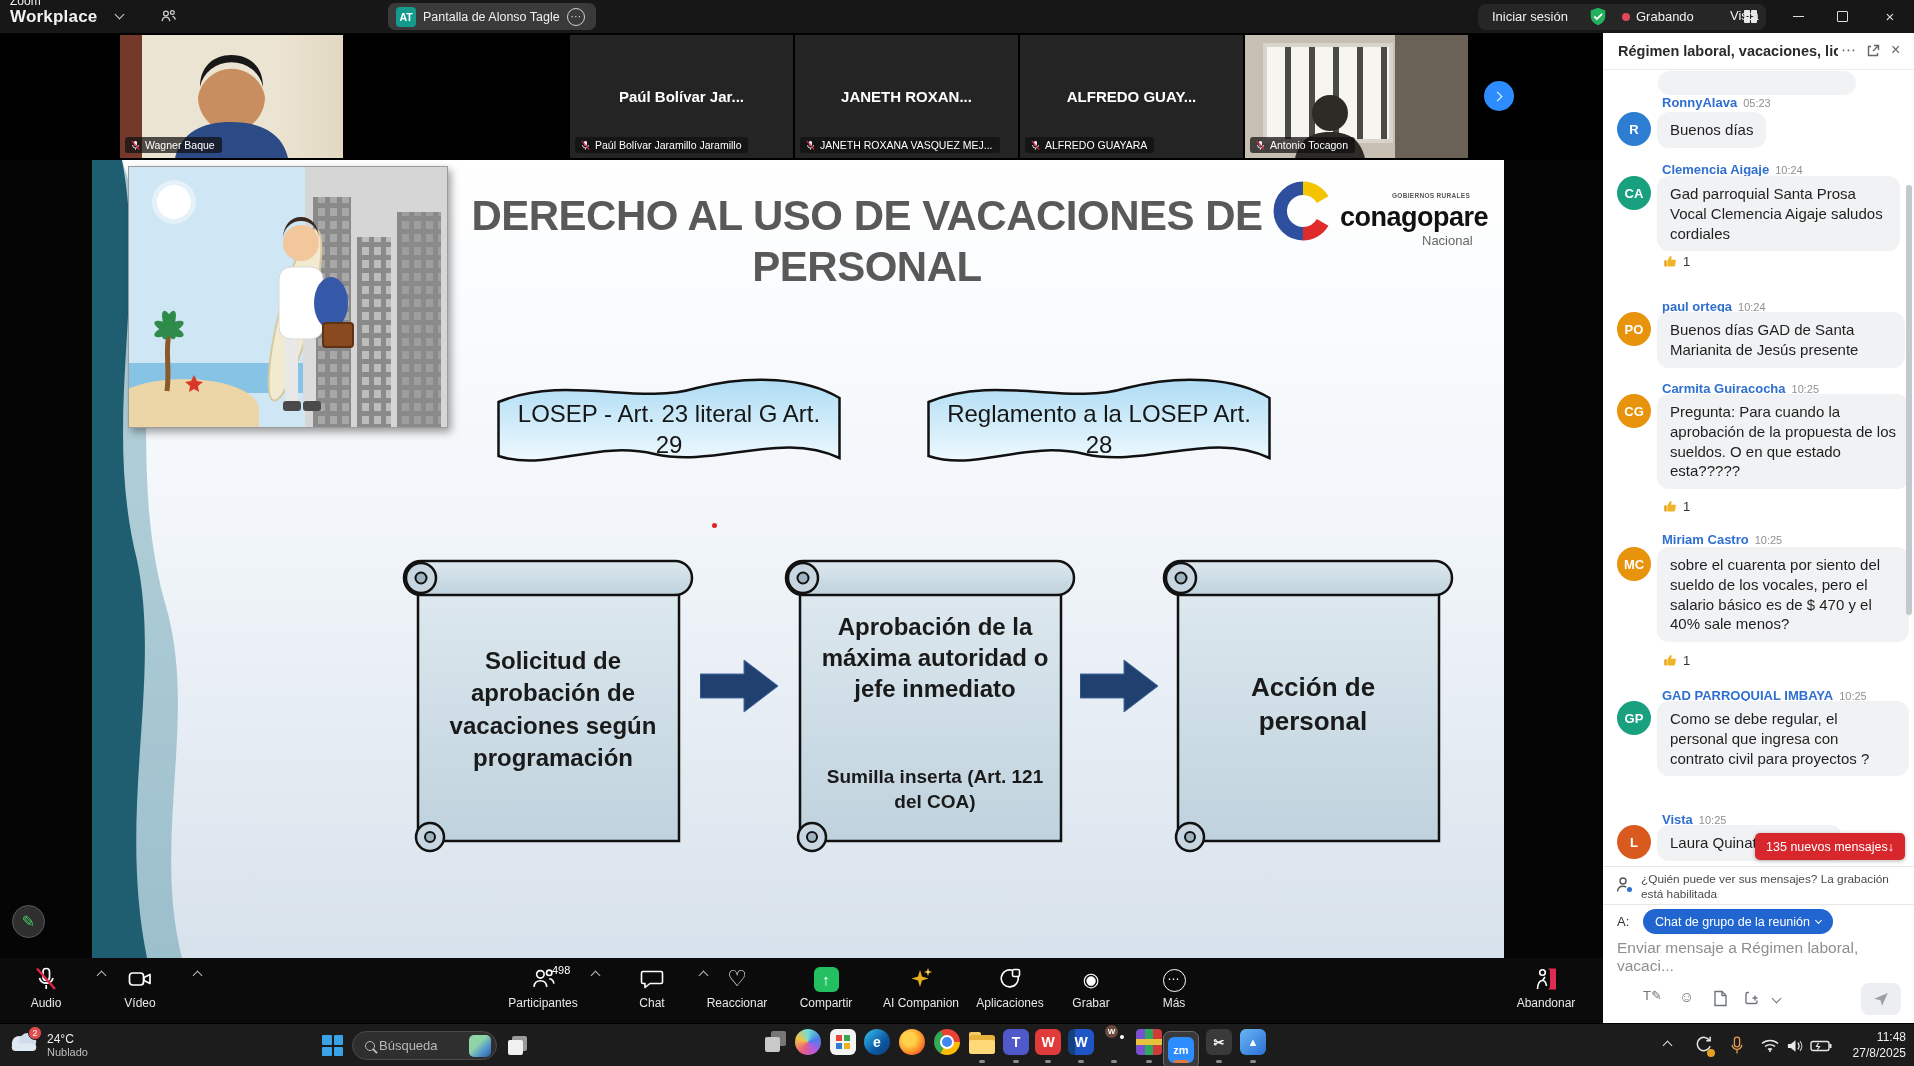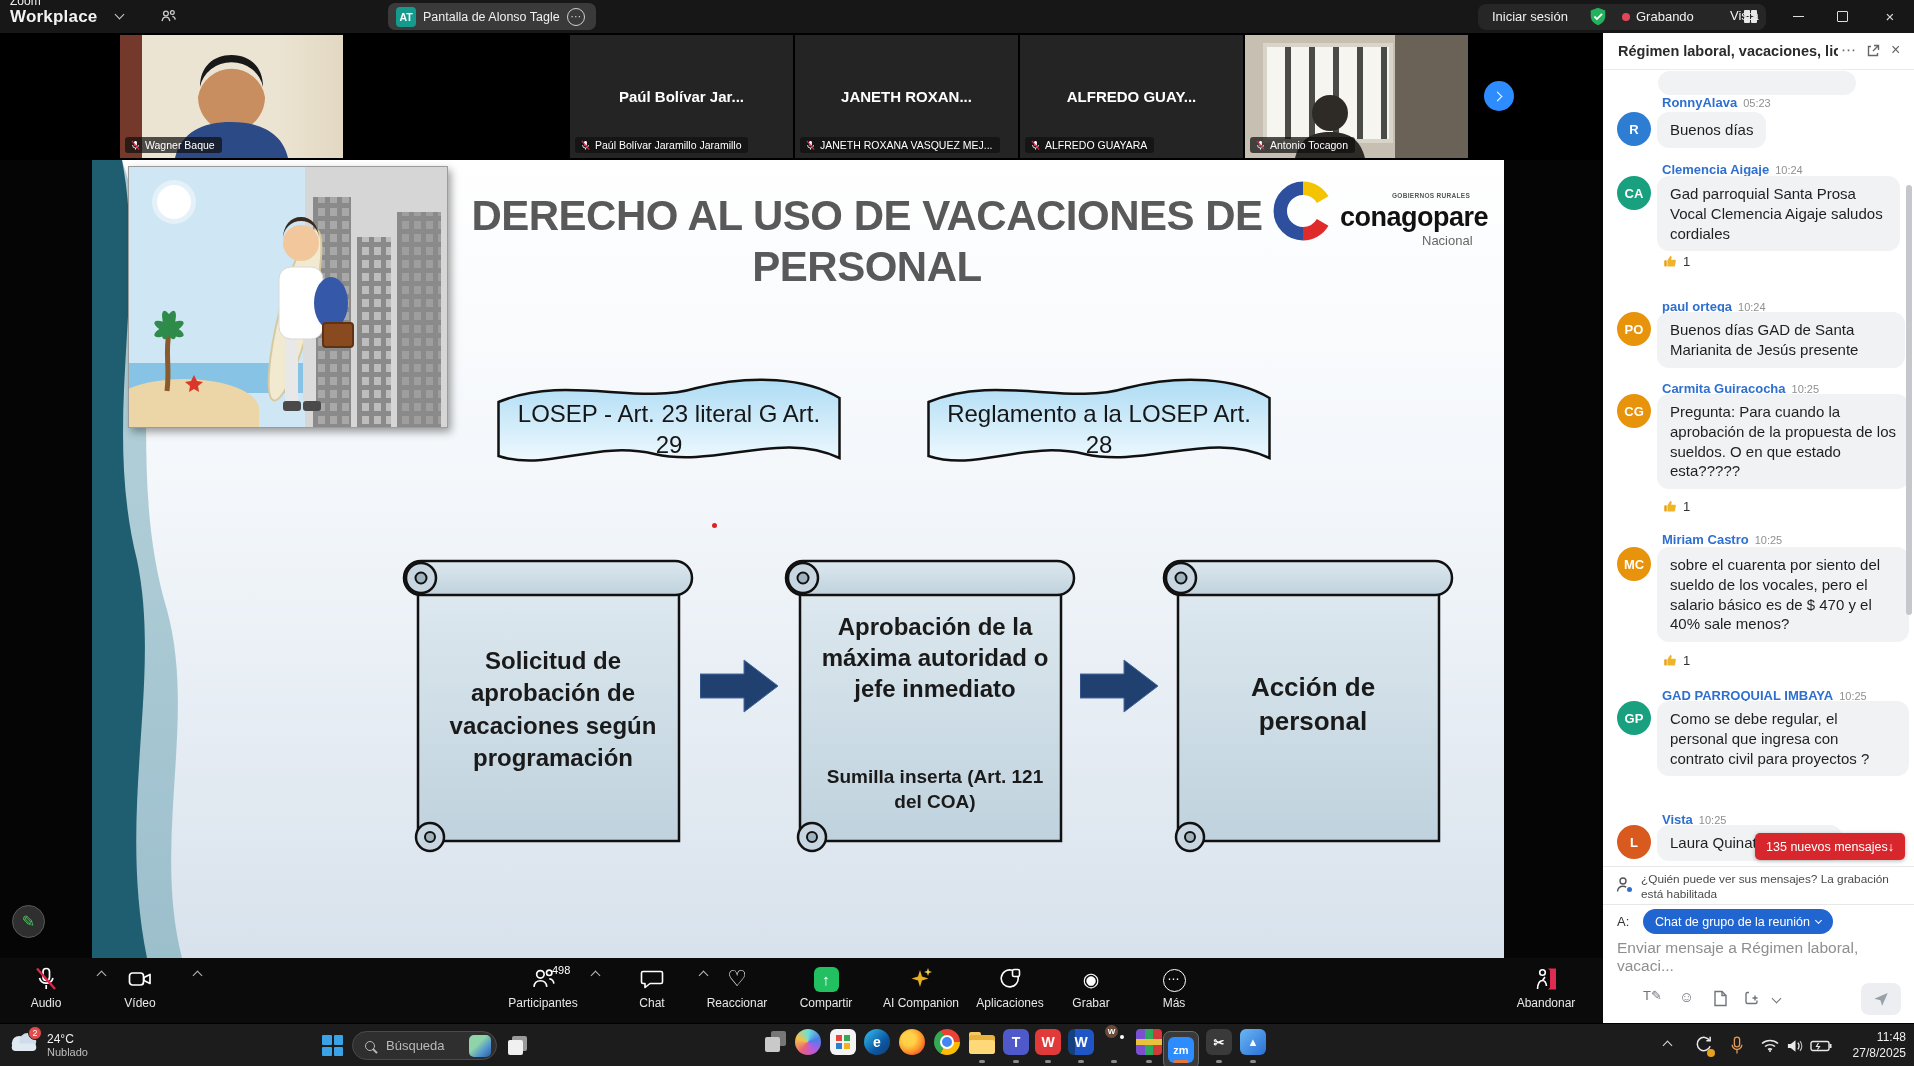--- a/index.html
+++ b/index.html
@@ -99,21 +99,21 @@
   .heart-ic { color:#fff; font-size:22px; line-height:26px; }
   .pcount { position:absolute; left:64px; top:-1px; color:#fff; font-size:11px; }
 
   
   .taskbar { position:absolute; left:0; top:1023px; width:1914px; height:43px; background:#1c1c1c; border-top:1px solid #000; }
   .weather { position:absolute; left:8px; top:6px; display:flex; gap:7px; align-items:center; }
   .wtxt1 { color:#f0f0f0; font-size:12px; } .wtxt2 { color:#bfbfbf; font-size:11px; }
   .wbadge { position:absolute; left:20px; top:-4px; width:14px; height:14px; background:#e34c4c; border:1.5px solid #1c1c1c; border-radius:50%; color:#fff; font-size:9px; text-align:center; line-height:12px; }
   .startbtn { position:absolute; left:322px; top:11px; width:21px; height:21px; display:grid; grid-template-columns:1fr 1fr; gap:2px; }
   .startbtn span { background:#3aa3e8; border-radius:1px; }
-  .spill { position:absolute; left:352px; top:7px; width:145px; height:29px; background:#2f2f2f; border:1px solid #4a4a4a; border-radius:15px; display:flex; align-items:center; padding:0 5px 0 12px; gap:11px; }
+  .spill { position:absolute; left:352px; top:7px; width:145px; height:29px; background:#2f2f2f; border:1px solid #4a4a4a; border-radius:15px; display:flex; align-items:center; padding:0 5px 0 12px; gap:4px; }
   .lens { width:10px; height:10px; border:1.8px solid #b9b9b9; border-radius:50%; position:relative; flex:none; }
   .lens::after { content:""; position:absolute; width:6px; height:1.8px; background:#b9b9b9; transform:rotate(45deg); right:-4px; bottom:-2px; }
   .spill-txt { color:#b9b9b9; font-size:13px; flex:1; }
   .spill-img { width:22px; height:22px; border-radius:5px; background:linear-gradient(135deg,#8fd4a8 0 40%,#4f93cf 70%,#2a5f9e); }
   .tvw { position:absolute; left:508px; top:12px; width:19px; height:19px; }
   .tvw i, .ov-sq i { position:absolute; border-radius:2px; }
   .appic { position:absolute; top:5px; width:30px; height:34px; display:flex; justify-content:center; }
   .rdot { position:absolute; bottom:0; left:50%; transform:translateX(-50%); width:6px; height:3px; border-radius:2px; background:#8a8a8a; }
   .zoomdot { width:15px; background:#e07a3f; }
   .sq26 { width:26px; height:26px; border-radius:6px; display:flex; align-items:center; justify-content:center; color:#fff; font-weight:bold; font-size:14px; }

